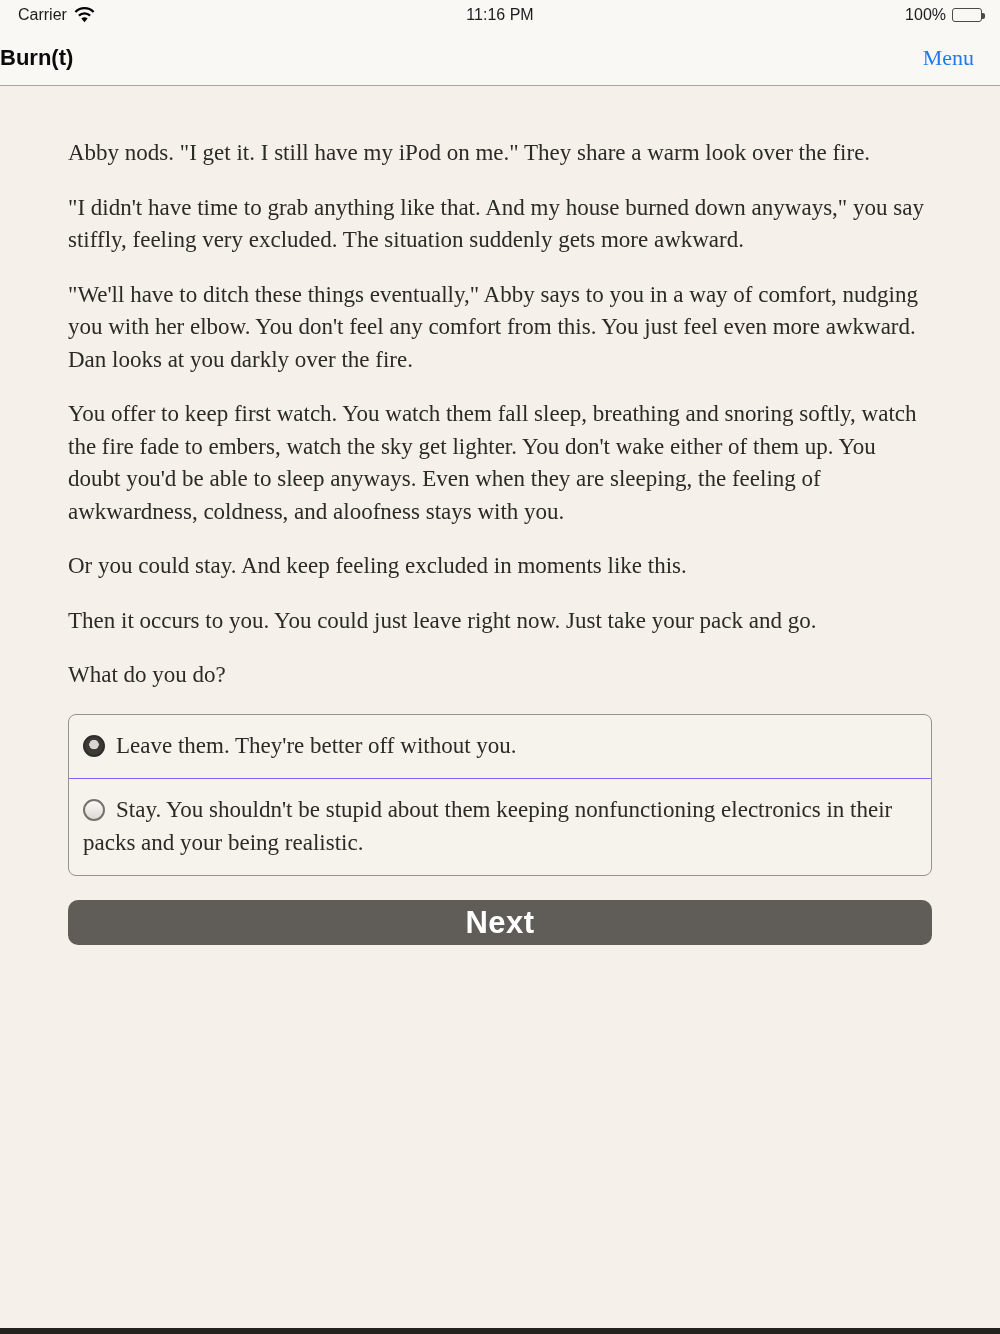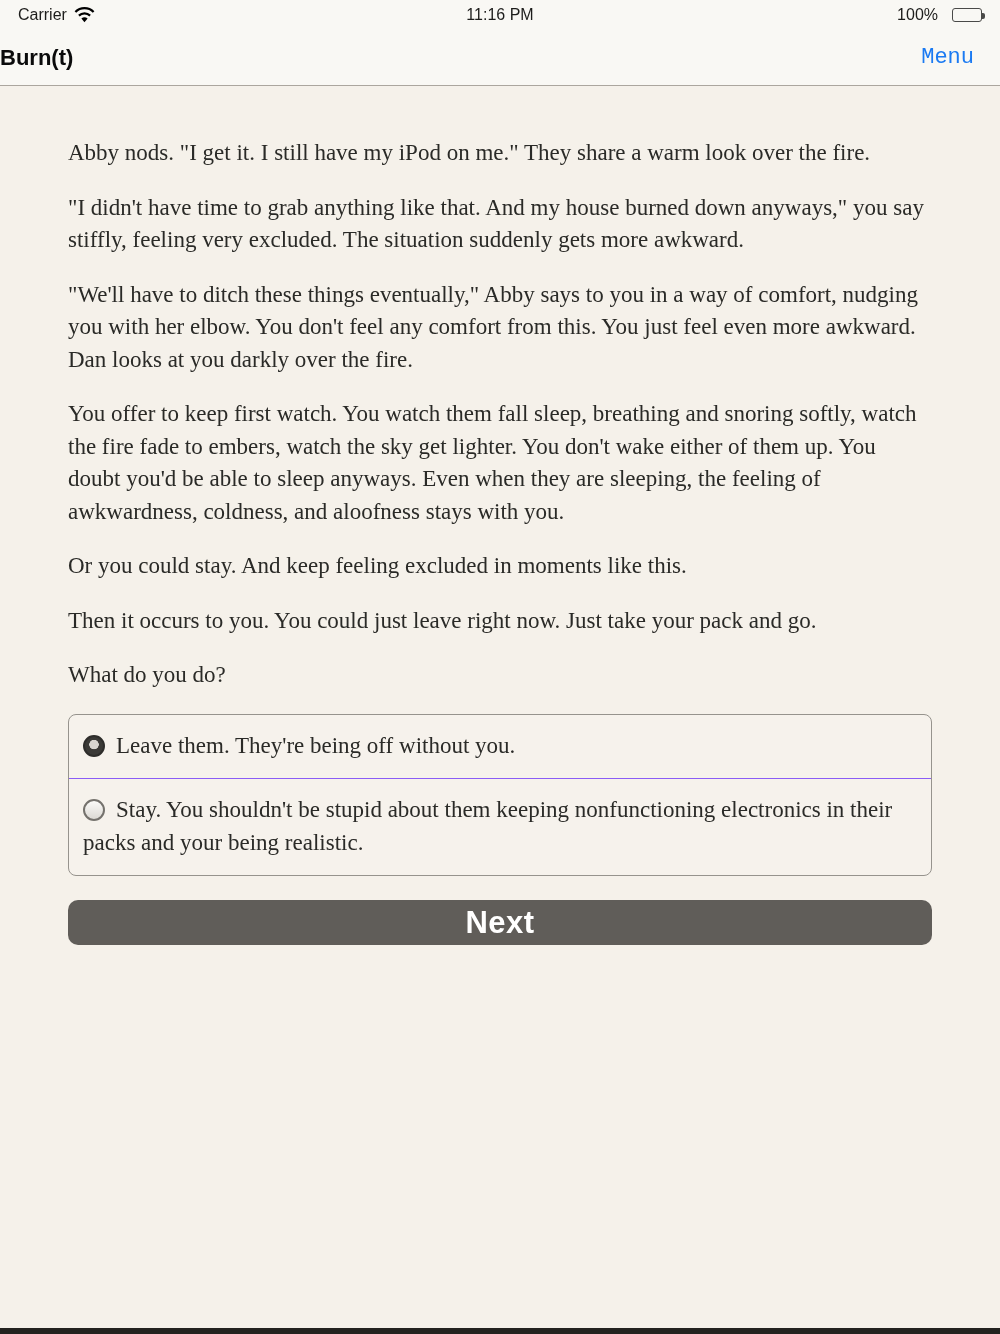--- a/index.html
+++ b/index.html
@@ -22,21 +22,21 @@
   .status-bar {
     position: absolute; top: 0; left: 0; right: 0;
     height: 30px;
     display: flex; align-items: center;
     font-size: 16px;
     font-weight: 400;
     padding: 0 18px;
   }
   .status-left { display: flex; align-items: center; gap: 7px; width: 200px; }
   .status-center { flex: 1; text-align: center; font-weight: 400; }
-  .status-right { width: 200px; display: flex; align-items: center; justify-content: flex-end; gap: 14px; }
+  .status-right { width: 200px; display: flex; align-items: center; justify-content: flex-end; gap: 6px; }
   .wifi-icon svg { display: block; }
   .battery-icon {
     position: relative;
     width: 30px; height: 14px;
     border: 1px solid #4a4a48;
     border-radius: 3px;
     padding: 1px;
   }
   .battery-icon .battery-fill {
     width: 100%; height: 100%;
@@ -59,21 +59,21 @@
     text-align: left;
     font-size: 22px;
     font-weight: 700;
     color: #0b0b0b;
   }
   .nav-menu {
     position: absolute; right: 26px;
     font-size: 22px;
     color: #1b7af2;
     background: none; border: none;
-    font-family: Liberation Mono, monospace;
+    font-family: Liberation Serif, serif;
     cursor: pointer;
   }
 
   
   .content {
     position: absolute;
     top: 87px; left: 0; right: 0;
     padding: 50px 68px 0 68px;
   }
   .story p {
@@ -177,21 +177,21 @@
     <p>"I didn't have time to grab anything like that. And my house burned down anyways," you say stiffly, feeling very excluded. The situation suddenly gets more awkward.</p>
     <p>"We'll have to ditch these things eventually," Abby says to you in a way of comfort, nudging you with her elbow. You don't feel any comfort from this. You just feel even more awkward. Dan looks at you darkly over the fire.</p>
     <p>You offer to keep first watch. You watch them fall sleep, breathing and snoring softly, watch the fire fade to embers, watch the sky get lighter. You don't wake either of them up. You doubt you'd be able to sleep anyways. Even when they are sleeping, the feeling of awkwardness, coldness, and aloofness stays with you.</p>
     <p>Or you could stay. And keep feeling excluded in moments like this.</p>
     <p>Then it occurs to you. You could just leave right now. Just take your pack and go.</p>
     <p>What do you do?</p>
   </div>
 
   <div class="choice-group">
     <div class="choice-option">
-      <span class="radio selected"></span><span>Leave them. They're being off without you.</span>
+      <span class="radio selected"></span><span>Leave them. They're better off without you.</span>
     </div>
     <div class="choice-option">
       <span class="radio"></span><span>Stay. You shouldn't be stupid about them keeping nonfunctioning electronics in their packs and your being realistic.</span>
     </div>
   </div>
 
   <button class="next-button">Next</button>
 </div>
 
 <div class="bottom-bar"></div>

